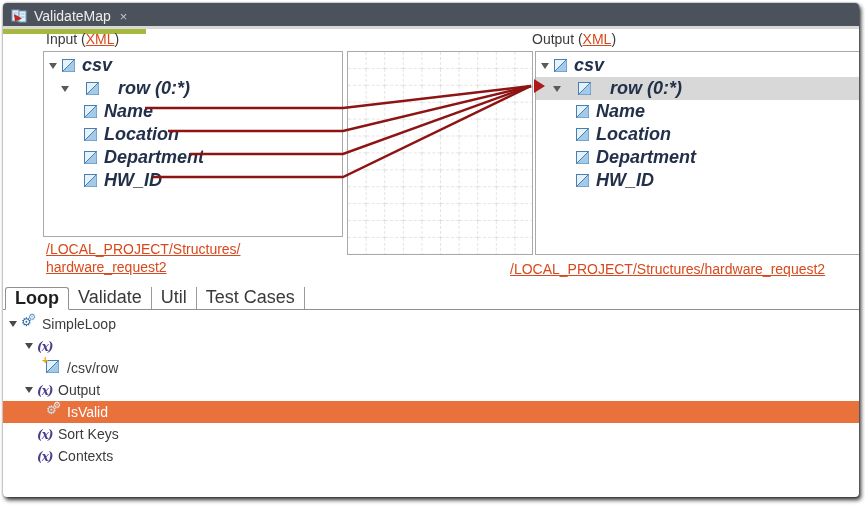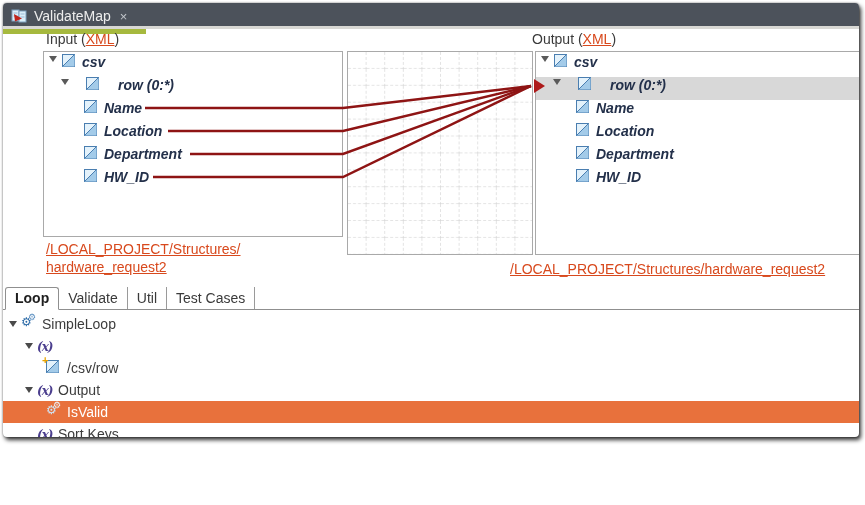--- a/index.html
+++ b/index.html
@@ -1,19 +1,19 @@
 <!DOCTYPE html>
 <html><head>
 <meta charset="utf-8">
 <style>
   * { margin:0; padding:0; box-sizing:border-box; }
   body { background:#ffffff; font-family:"Liberation Sans", sans-serif; }
   .stage { width:865px; height:505px; position:relative; background:#fff; }
   .app {
-    position:absolute; left:3px; top:3px; width:856px; height:434px;
+    position:absolute; left:3px; top:3px; width:856px; height:494px;
     background:#fff; border-radius:4px; overflow:hidden;
     box-shadow:2px 3px 4px rgba(0,0,0,0.8), 0 0 2px rgba(0,0,0,0.5);
     display:flex; flex-direction:column;
   }
 
   
   .tabbar { height:26px; background:#4C525B; position:relative; flex:0 0 auto;
             border-bottom:3px solid #D8D8D4; }
   .editor-tab { position:absolute; left:0; top:0; height:26px; width:143px;
                 display:flex; align-items:center; gap:7px; padding:0 8px; cursor:default; }
@@ -29,22 +29,22 @@
   .hdr-out { left:491px; }
   .xml-link { color:#D8491D; text-decoration:underline; cursor:pointer; }
 
   .panel { position:absolute; background:#fff; border:1px solid #A9A9A9; overflow:hidden; }
   .panel-in  { left:2px;  top:22px; width:300px; height:186px; }
   .panel-gridbox { left:306px; top:22px; width:186px; height:204px; }
   .panel-out { left:494px; top:22px; width:352px; height:204px; }
 
   
   .stree { padding-top:2px; }
-  .srow { height:23px; display:flex; white-space:nowrap;
-          font-size:14px; font-weight:bold; font-style:italic; color:#23304A; }
+  .srow { height:23px; display:flex; align-items:center; white-space:nowrap;
+          font-size:18px; font-weight:bold; font-style:italic; color:#23304A; }
   .srow.lvl0 { padding-left:4px; }
   .srow.lvl1 { padding-left:16px;gap:12px; }
   .srow.lvl2 { padding-left:38px; }
   .srow.sel  { background:#D8D8D8; }
   .exp { width:12px; height:10px; position:relative; flex:0 0 12px; }
   .exp::after { content:""; position:absolute; left:1px; top:2px;
                 border-left:4.5px solid transparent; border-right:4.5px solid transparent;
                 border-top:6px solid #5A5A5A; }
   .el-icon { width:13px; height:13px; flex:0 0 13px; margin:0 6px 0 2px; position:relative; }
   .el-icon svg { display:block; }
@@ -59,21 +59,21 @@
 
   
   .srclink { position:absolute; font-size:14px; color:#D8491D; text-decoration:underline;
              cursor:pointer; line-height:18px; }
   .srclink-in  { left:5px;  top:211px; }
   .srclink-out { left:469px; top:231px; }
 
   
   .btabs { height:23px; flex:0 0 auto; display:flex; align-items:flex-end;
            border-bottom:1px solid #8F8F8F; padding-left:2px; position:relative; }
-  .btab { font-size:14px; color:#3A3A3A; padding:2px 9px 3px 9px; height:22px;
+  .btab { font-size:18px; color:#3A3A3A; padding:2px 9px 3px 9px; height:22px;
           display:flex; align-items:center; cursor:pointer; border-right:1px solid #9A9A9A;margin-top:36px; }
   .btab.active { font-weight:bold; color:#1E1E1E; background:#fff;
                  border:1px solid #8F8F8F; border-bottom:1px solid #fff;
                  border-radius:3px 3px 0 0; margin-bottom:-1px; height:23px; }
   .btab.last { border-right:1px solid #9A9A9A;text-align:right; }
 
   
   .ltree { flex:1 1 auto; padding-top:3px; }
   .lrow { height:22px; display:flex; align-items:center; white-space:nowrap;
           font-size:14px; color:#3C3C3C; }

